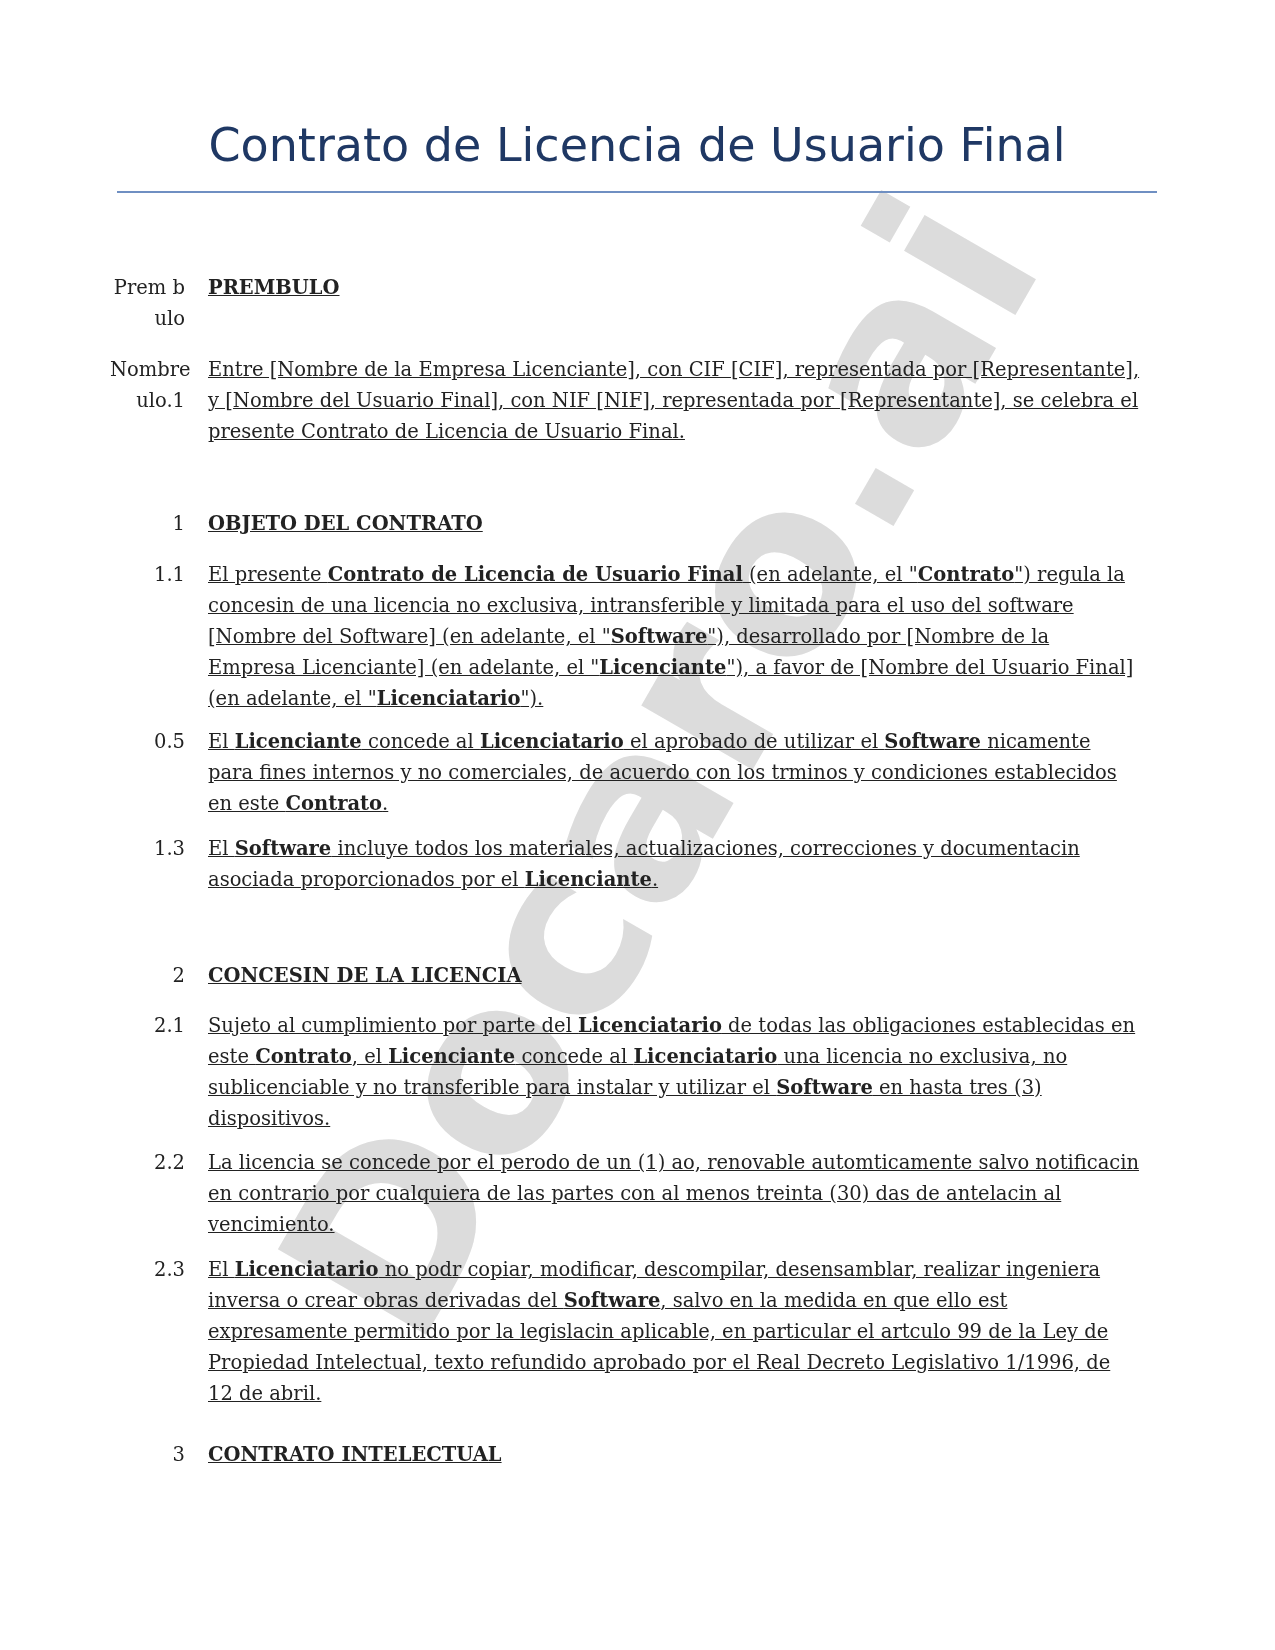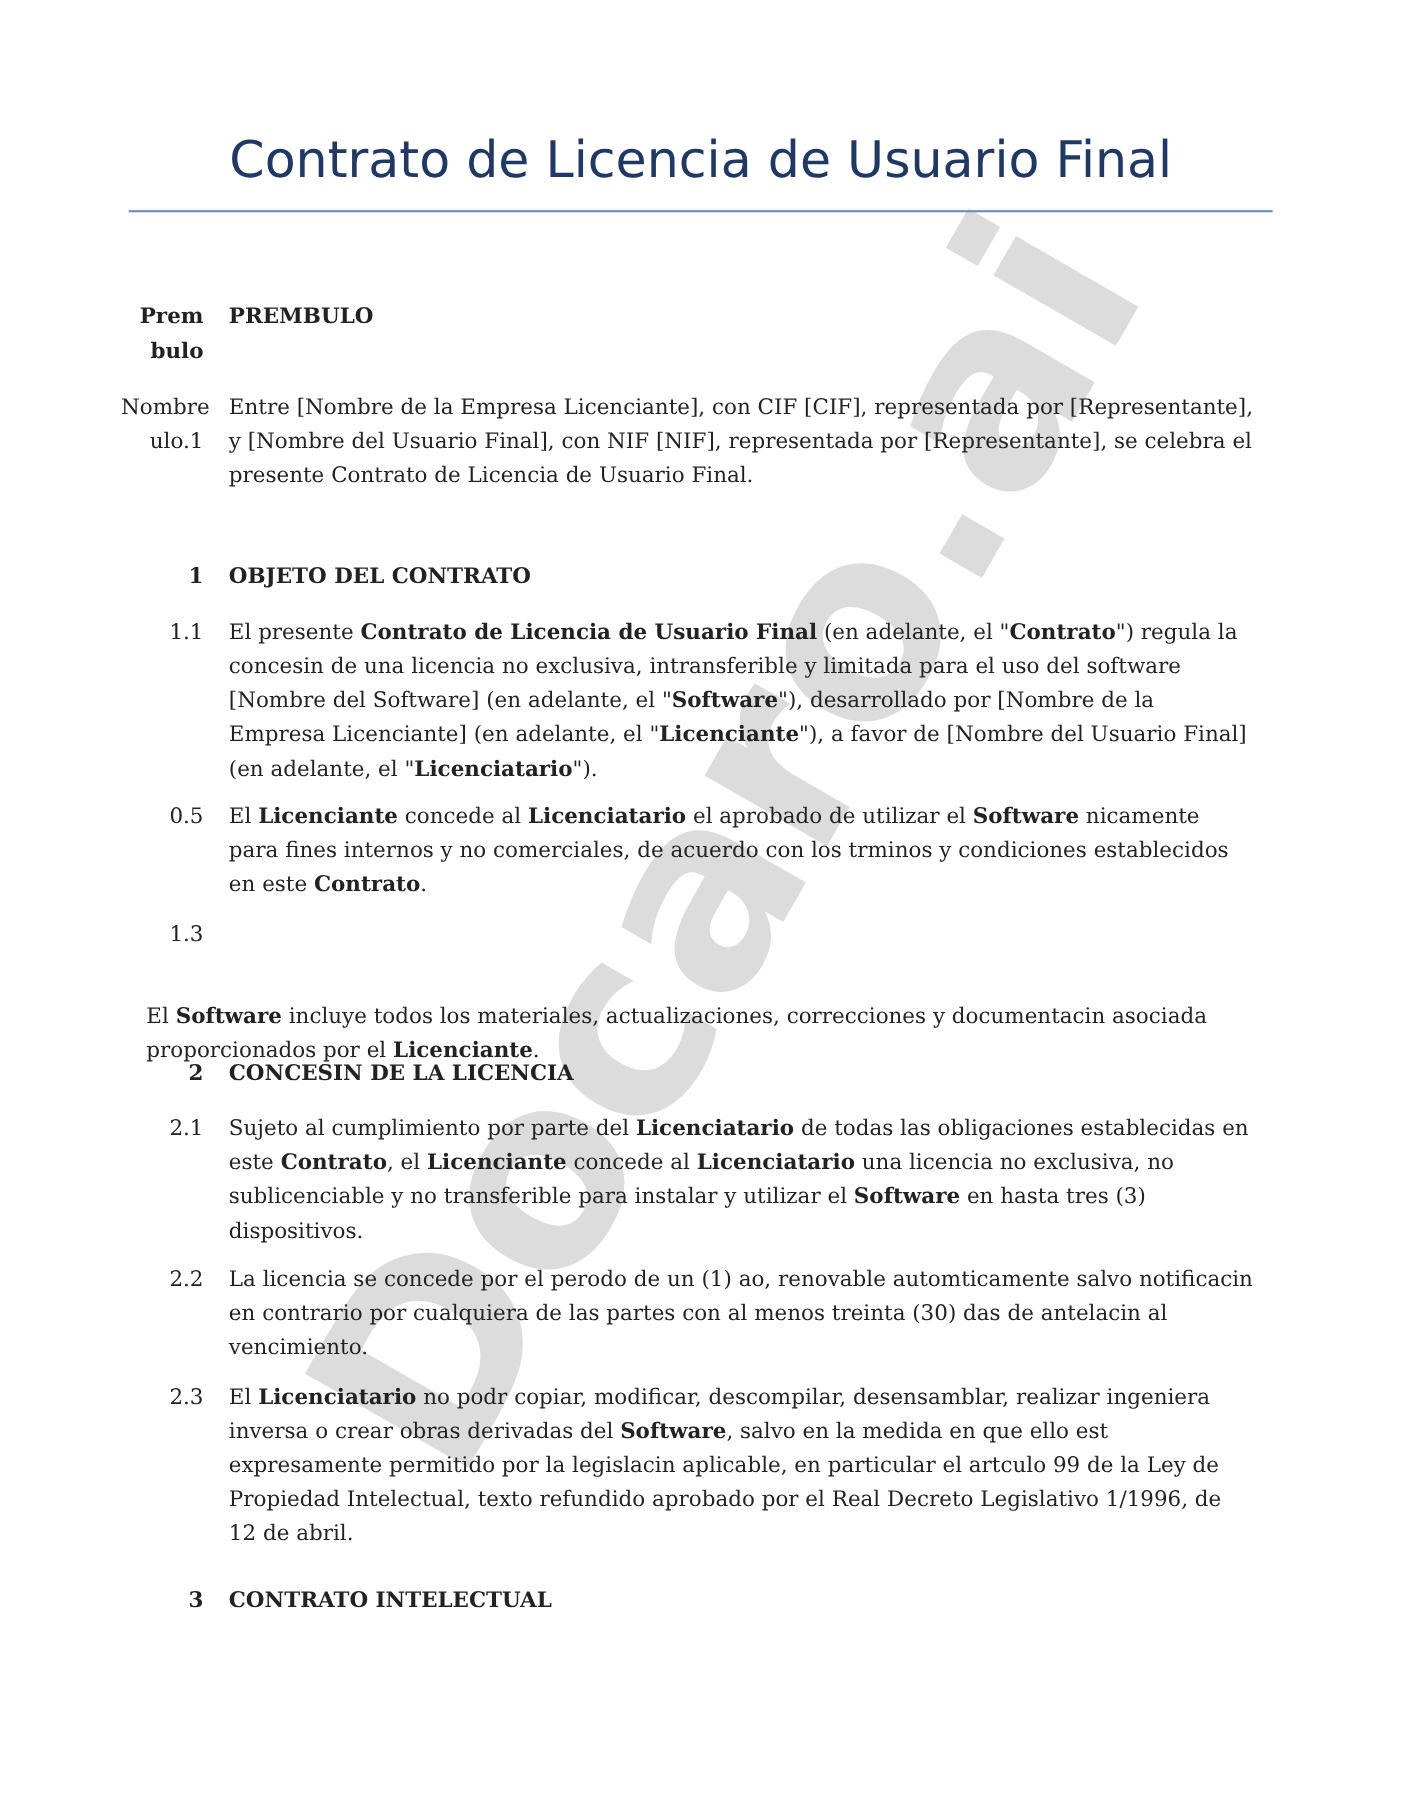--- a/index.html
+++ b/index.html
@@ -5,22 +5,22 @@
   html, body { margin: 0; padding: 0; background: #ffffff; }
   body { width: 1275px; height: 1650px; position: relative; overflow: hidden; font-family: "DejaVu Serif", serif; color: #222; }
   .page { position: absolute; left: 0; top: 0; width: 1275px; height: 1650px; }
   .title {
     position: absolute; left: 117px; width: 1040px; top: 118px; text-align: center;
     font-family: "DejaVu Sans", sans-serif; font-size: 46px; color: #1f3864; letter-spacing: 0px;
   }
   .title-rule { position: absolute; left: 117px; width: 1040px; top: 191px; height: 0; border-top: 2.5px solid #6f8fc2; }
   .row { position: absolute; left: 110px; width: 1030px; display: flex; font-size: 19.5px; line-height: 31px; }
   .num { width: 75px; text-align: right; flex: 0 0 75px; padding-right: 0; }
-  .num.bold { font-weight: bold; }
-  .text { flex: 1; padding-left: 23px; }
+  .num.bold { font-weight: normal; }
+  .text { flex: 1; padding-left: 23px; text-decoration: underline; }
   .text.heading { font-weight: bold; }
   b { font-weight: bold; }
   .watermark {
     position: absolute; left: 70px; top: 700px; width: 1100px; text-align: center;
     font-family: "DejaVu Sans", sans-serif; font-weight: bold; font-size: 235px; color: #d6d6d6;
     transform: rotate(-60deg); transform-origin: 50% 50%; opacity: 0.85; pointer-events: none; white-space: nowrap;
   }
   .content { position: relative; z-index: 2; }
 </style>
 </head>
@@ -52,21 +52,21 @@
     <div class="row" style="top:559px;">
       <div class="num">1.1</div>
       <div class="text"><span>El presente </span><b>Contrato de Licencia de Usuario Final</b><span> (en adelante, el "</span><b>Contrato</b><span>") regula la concesin de una licencia no exclusiva, intransferible y limitada para el uso del software [Nombre del Software] (en adelante, el "</span><b>Software</b><span>"), desarrollado por [Nombre de la Empresa Licenciante] (en adelante, el "</span><b>Licenciante</b><span>"), a favor de [Nombre del Usuario Final] (en adelante, el "</span><b>Licenciatario</b><span>").</span></div>
     </div>
 
     <div class="row" style="top:726px;">
       <div class="num">0.5</div>
       <div class="text"><span>El </span><b>Licenciante</b><span> concede al </span><b>Licenciatario</b><span> el aprobado de utilizar el </span><b>Software</b><span> nicamente para fines internos y no comerciales, de acuerdo con los trminos y condiciones establecidos en este </span><b>Contrato</b><span>.</span></div>
     </div>
 
-    <div class="row" style="top:833px;flex-direction:column;">
+    <div class="row" style="top:833px;">
       <div class="num">1.3</div>
       <div class="text"><span>El </span><b>Software</b><span> incluye todos los materiales, actualizaciones, correcciones y documentacin asociada proporcionados por el </span><b>Licenciante</b><span>.</span></div>
     </div>
 
     <div class="row" style="top:960px;">
       <div class="num bold">2</div>
       <div class="text heading">CONCESIN DE LA LICENCIA</div>
     </div>
 
     <div class="row" style="top:1010px;">

